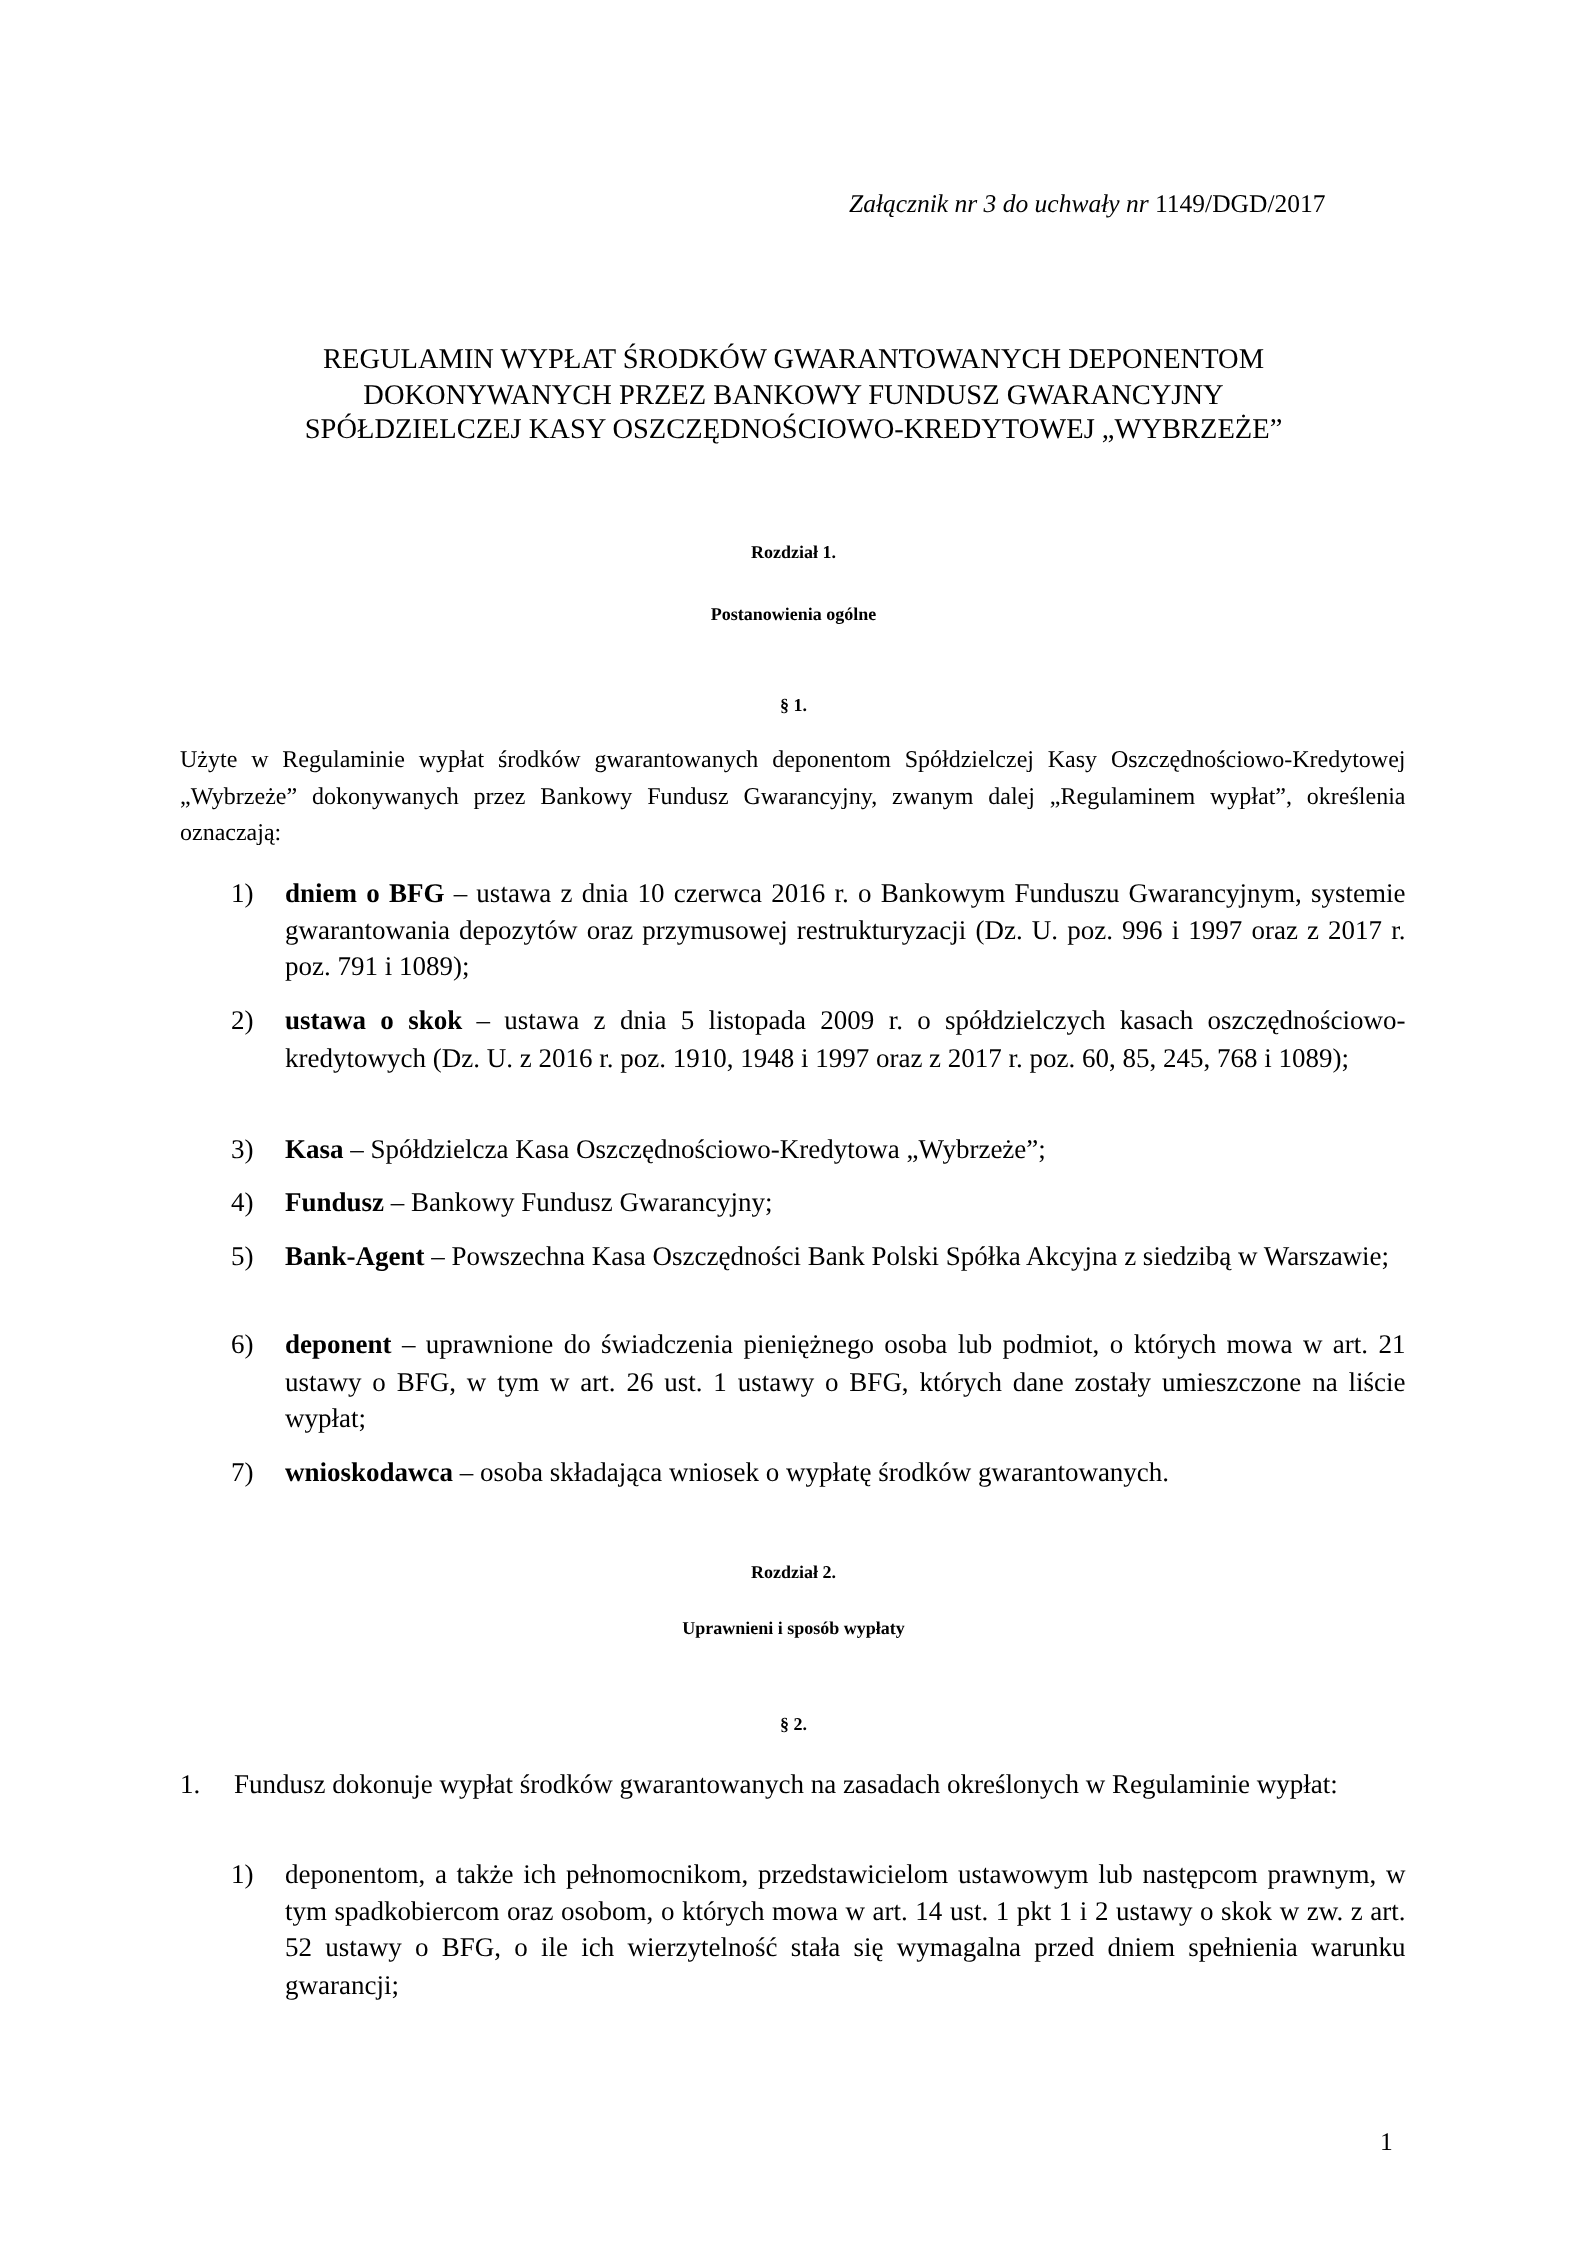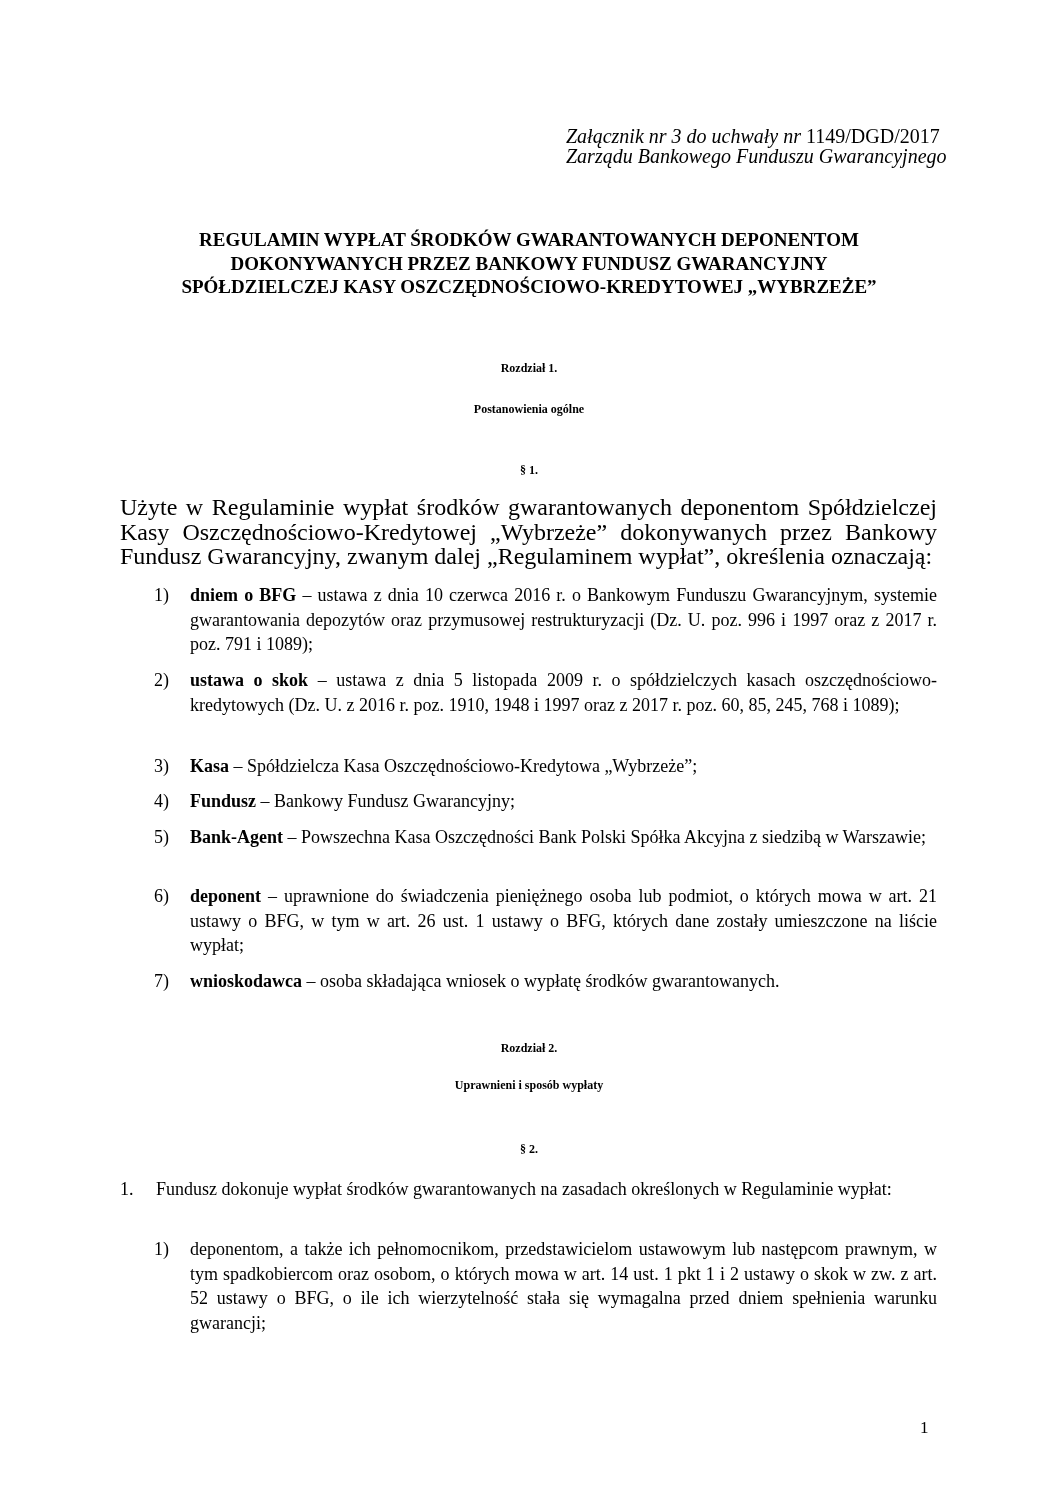--- a/index.html
+++ b/index.html
@@ -2,53 +2,52 @@
 <html><head>
 <meta charset="utf-8">
 <style>
   html, body { margin: 0; padding: 0; background: #ffffff; }
   body {
     width: 1058px; height: 1497px; position: relative; overflow: hidden;
     font-family: "Liberation Serif", "DejaVu Serif", serif; color: #000;
   }
   .abs { position: absolute; }
   .attach {
-    left: 566px; top: 126px; font-size: 20px; line-height: 20px; font-style: italic;
+    left: 566px; top: 126px; font-size: 17px; line-height: 20px; font-style: italic;
   }
   .attach .num { font-style: normal; }
   .title {
     left: 120px; width: 818px; top: 228px; text-align: center;
-    font-weight: bold; font-size: 19px; line-height: 23.5px;
+    font-weight: normal; font-size: 19px; line-height: 23.5px;
   }
   .heading {
     left: 120px; width: 818px; text-align: center; font-weight: bold; font-size: 12px;
   }
   .para {
-    left: 120px; width: 817px; font-size: 24px; line-height: 24.5px;
+    left: 120px; width: 817px; font-size: 16px; line-height: 24.5px;
     text-align: justify;
   }
   .item {
     left: 154px; width: 783px; font-size: 18px; line-height: 24.5px; text-align: justify;
   }
   .item .n { position: absolute; left: 0; top: 0; }
   .item .t { margin-left: 36px; display: block; }
   .item .t b { font-weight: bold; }
   .item2 {
     left: 120px; width: 817px; font-size: 18px; line-height: 24.5px; text-align: justify;
   }
   .item2 .n { position: absolute; left: 0; top: 0; }
   .item2 .t { margin-left: 36px; display: block; }
   .pagenum { left: 920px; top: 1418px; font-size: 17px; }
 </style>
 </head>
 <body>
 
 <div class="abs attach">
   <div><span>Załącznik nr 3 do uchwały nr </span><span class="num">1149/DGD/2017</span></div>
-  <div>Zarządu Bankowego Funduszu Gwarancyjnego</div>
 </div>
 
 <div class="abs title">
   <div>REGULAMIN WYPŁAT ŚRODKÓW GWARANTOWANYCH DEPONENTOM</div>
   <div>DOKONYWANYCH PRZEZ BANKOWY FUNDUSZ GWARANCYJNY</div>
   <div>SPÓŁDZIELCZEJ KASY OSZCZĘDNOŚCIOWO-KREDYTOWEJ „WYBRZEŻE”</div>
 </div>
 
 <div class="abs heading" style="top:361px">Rozdział 1.</div>
 <div class="abs heading" style="top:402px">Postanowienia ogólne</div>

